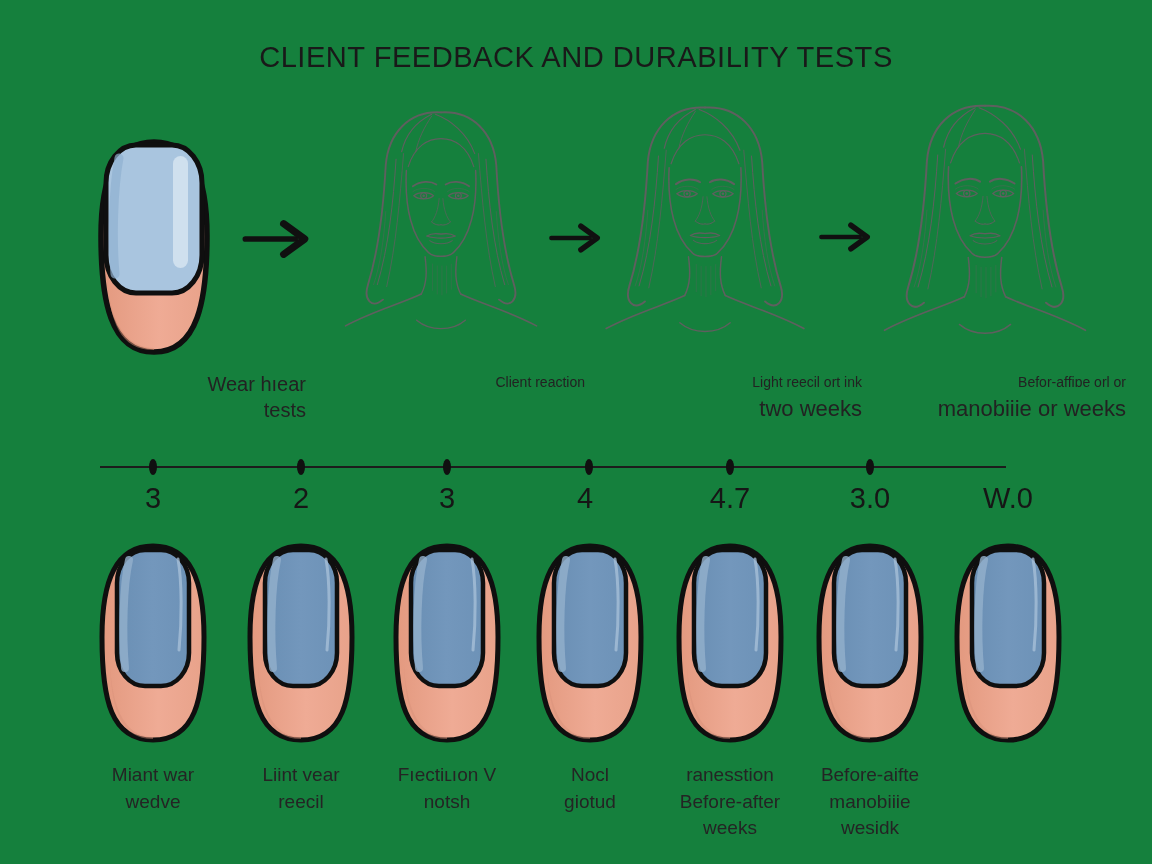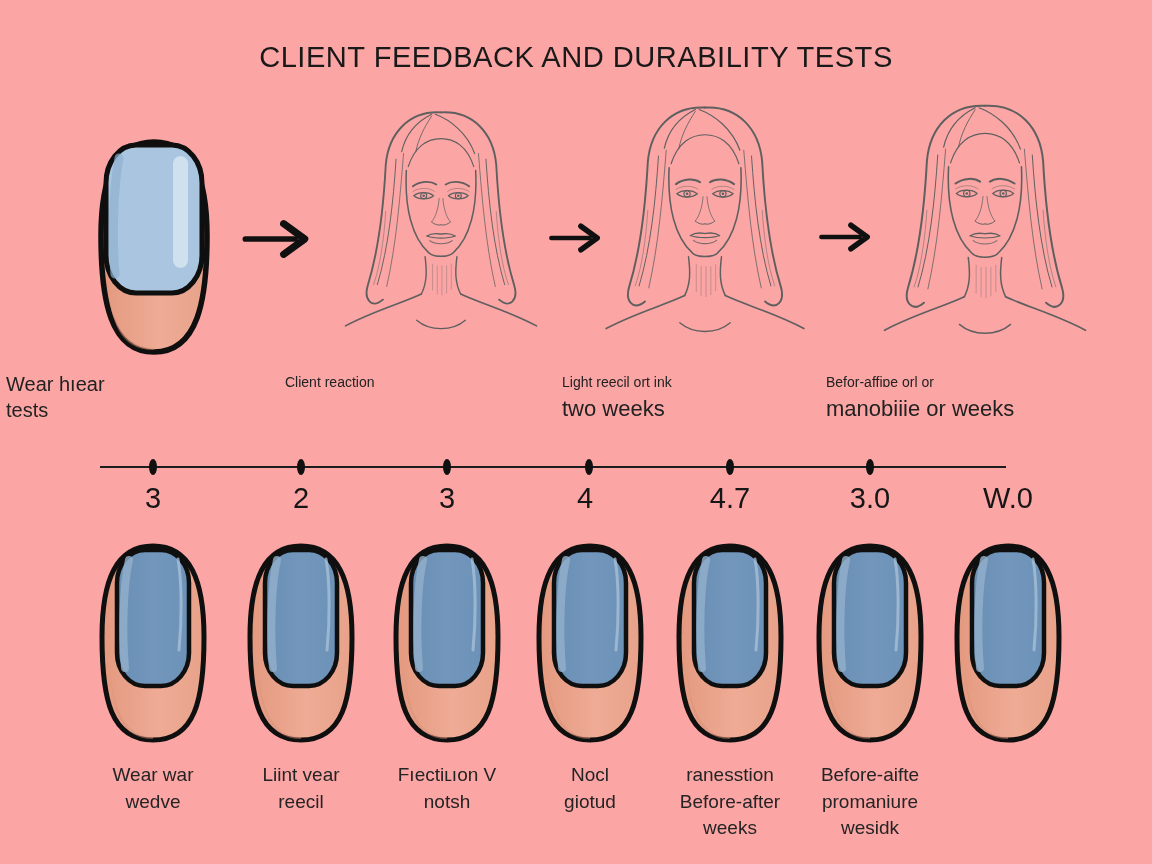--- a/index.html
+++ b/index.html
@@ -3,35 +3,35 @@
 <meta charset="utf-8">
 <style>
   html,body{margin:0;padding:0;}
   body{
     font-family:"Liberation Sans","DejaVu Sans",sans-serif;
     background:#ecedee;
   }
   .stage{
     position:relative;
     width:1152px;height:864px;
-    background:#fca5a5;
+    background:#15803d;
     overflow:hidden;
     color:#1f1f1f;
   }
   .title{
     position:absolute;left:0;right:0;top:40px;
     margin:0;text-align:center;
     font-size:30px;font-weight:400;letter-spacing:.5px;
     color:#191919;
     transform:scaleX(.97);
   }
   .abs{position:absolute;}
   .face-box svg,.nail-box svg,.arrow-box svg{display:block;width:100%;height:100%;}
   .cap{
-    position:absolute;text-align:left;color:#222;
+    position:absolute;text-align:right;color:#222;
   }
   .cap .l1{font-size:14px;line-height:27px;}
   .cap .l2{font-size:22px;line-height:26px;}
   .cap-sample .l1,.cap-sample .l2{font-size:20px;line-height:26px;}
   .timeline-line{
     position:absolute;left:100px;top:466px;width:906px;height:2px;
     background:#1c1c1c;
   }
   .tick-dot{
     position:absolute;top:459px;width:8px;height:16px;border-radius:50%;
@@ -241,21 +241,21 @@
         <use href="#nail-small"></use>
       </svg>
     </div>
   <div class="nail-sm nail-box" style="left:950px;">
       <svg viewBox="0 0 116 202">
         <use href="#nail-small"></use>
       </svg>
     </div>
 
   <div class="bcap" style="left:58px;">
-    <span>Wear war</span>
+    <span>Miant war</span>
     <span>wedve</span>
     <span></span>
   </div>
   <div class="bcap" style="left:206px;">
     <span>Liint vear</span>
     <span>reecil</span>
     <span></span>
   </div>
   <div class="bcap" style="left:352px;">
     <span>Fıectiʟıon V</span>
@@ -267,17 +267,17 @@
     <span>giotud</span>
     <span></span>
   </div>
   <div class="bcap" style="left:635px;">
     <span>ranesstion</span>
     <span>Before-after</span>
     <span>weeks</span>
   </div>
   <div class="bcap" style="left:775px;">
     <span>Before-aifte</span>
-    <span>promaniure</span>
+    <span>manobiiie</span>
     <span>wesidk</span>
   </div>
 
 </div>
 
 </body></html>

